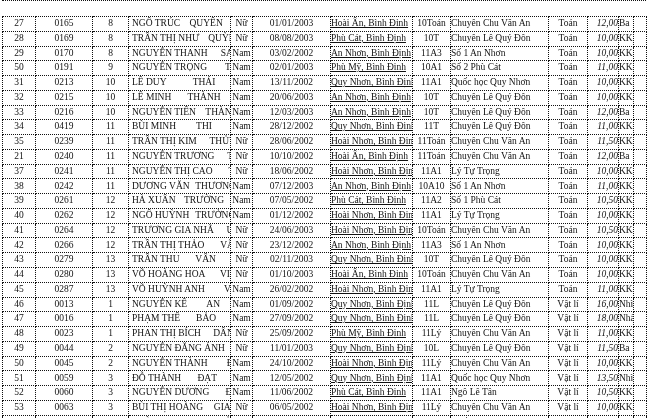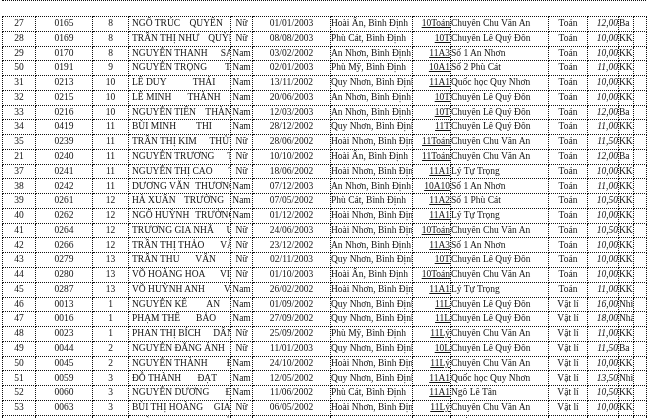--- a/index.html
+++ b/index.html
@@ -32,22 +32,22 @@
     color: #111;
     white-space: nowrap;
     overflow: hidden;
     vertical-align: middle;
   }
   td.c-stt, td.c-sbd, td.c-cum, td.c-gioi, td.c-ns, td.c-mon { text-align: center; }
   td.c-name { font-size: 8.5px; }
   .name-wrap { display: flex; align-items: center; height: 100%; }
   .name-ho  { padding-left: 3px; flex: 0 0 auto; }
   .name-ten { margin-left: auto; width: 52px; text-align: center; flex: 0 0 auto; }
-  td.c-noi   { text-align: left; padding-left: 3px; font-size: 9px; }
-  td.c-lop   { text-align: right; padding-left: 4px; text-decoration: underline; }
+  td.c-noi   { text-align: left; padding-left: 3px; font-size: 9px; text-decoration: underline; }
+  td.c-lop   { text-align: center; padding-left: 4px; }
   td.c-truong{ text-align: left; padding-left: 3px; }
   td.c-diem  { text-align: right; padding-right: 5px; font-style: italic; }
   td.c-giai  { text-align: left; padding-left: 1px; font-size: 6.5px; }
   td.c-extra { background: #ffffff; }
 </style>
 </head>
 <body>
 
 <div class="top-partial-line"></div>
 

